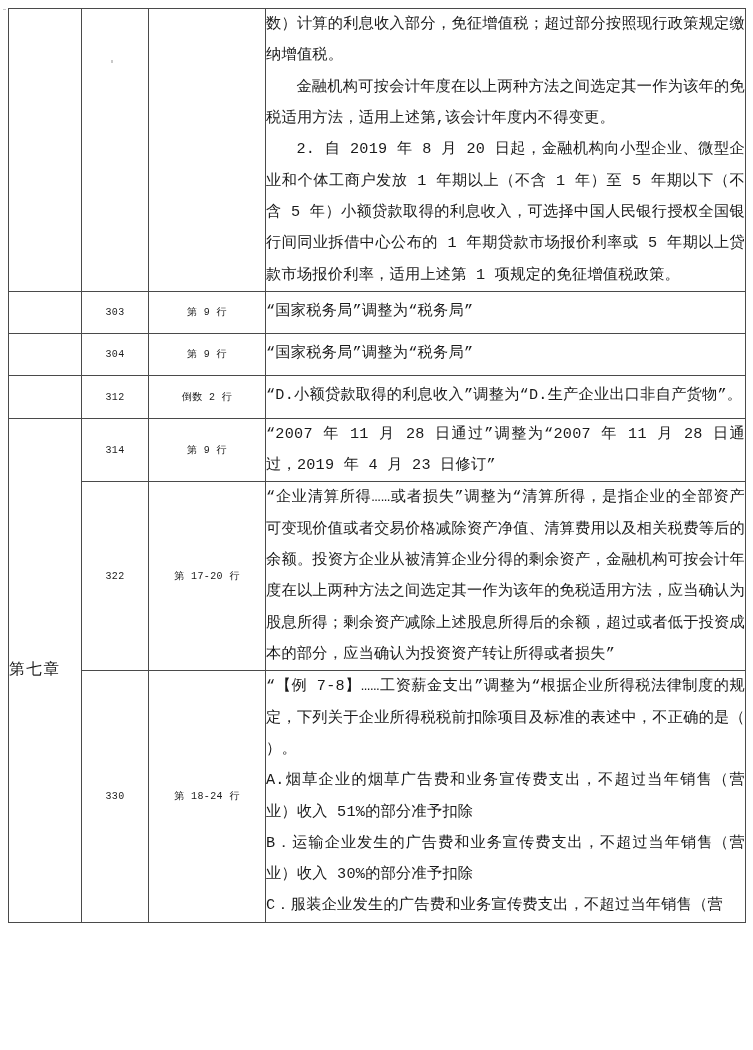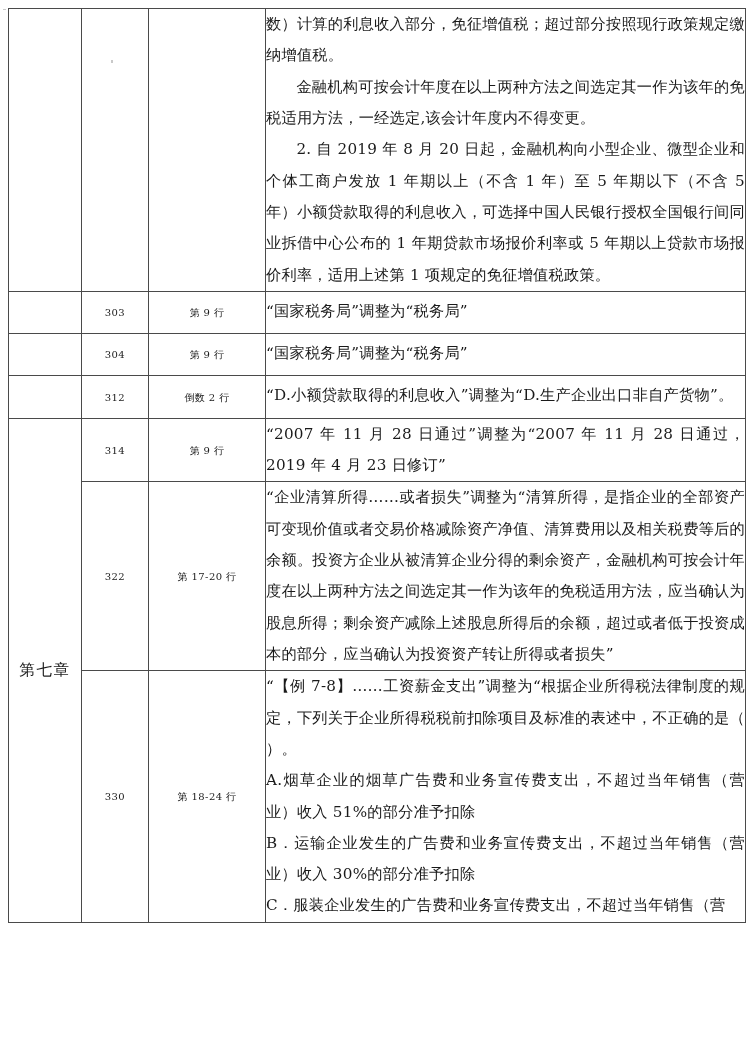--- a/index.html
+++ b/index.html
@@ -14,20 +14,21 @@
     font-family: "DejaVu Serif", "Liberation Serif", serif;
     color: #1a1a1a;
     -webkit-font-smoothing: none;
   }
 
   #page {
     position: relative;
     width: 753px;
     height: 1050px;
     box-sizing: border-box;
+    font-family: Liberation Mono, monospace;
   }
 
   
   table.errata {
     position: absolute;
     left: 8px;
     top: 8px;
     width: 737px;
     border-collapse: collapse;
     table-layout: fixed;
@@ -48,21 +49,20 @@
 
   
   .cell-center {
     text-align: center;
     font-size: 10px;
     letter-spacing: 0.4px;
     line-height: 1.5;
     padding: 6px 2px;
   }
   .cell-chapter {
-    text-align: center;
     font-size: 15.6px;
     letter-spacing: 1.6px;
     line-height: 1.5;
   }
   .cell-body {
     text-align: justify;
     text-align-last: left;
     padding: 7px 11px 8px 11px;
     line-height: 2.06;
     font-size: 15.2px;
@@ -104,21 +104,21 @@
       <col class="c-body">
     </colgroup>
     <tbody>
 
       <tr>
         <td class="cell-chapter"></td>
         <td class="cell-center"></td>
         <td class="cell-center"></td>
         <td class="cell-body">
           <p class="tight">数）计算的利息收入部分，免征增值税；超过部分按照现行政策规定缴纳增值税。</p>
-          <p class="tight indent">金融机构可按会计年度在以上两种方法之间选定其一作为该年的免税适用方法，一经选定,该会计年度内不得变更。</p>
+          <p class="tight indent">金融机构可按会计年度在以上两种方法之间选定其一作为该年的免税适用方法，适用上述第,该会计年度内不得变更。</p>
           <p class="tight indent">2. 自 2019 年 8 月 20 日起，金融机构向小型企业、微型企业和个体工商户发放 1 年期以上（不含 1 年）至 5 年期以下（不含 5 年）小额贷款取得的利息收入，可选择中国人民银行授权全国银行间同业拆借中心公布的 1 年期贷款市场报价利率或 5 年期以上贷款市场报价利率，适用上述第 1 项规定的免征增值税政策。</p>
         </td>
       </tr>
 
       <tr class="row-single">
         <td class="cell-chapter"></td>
         <td class="cell-center">303</td>
         <td class="cell-center">第 9 行</td>
         <td class="cell-body">
           <p class="tight">“国家税务局”调整为“税务局”</p>

